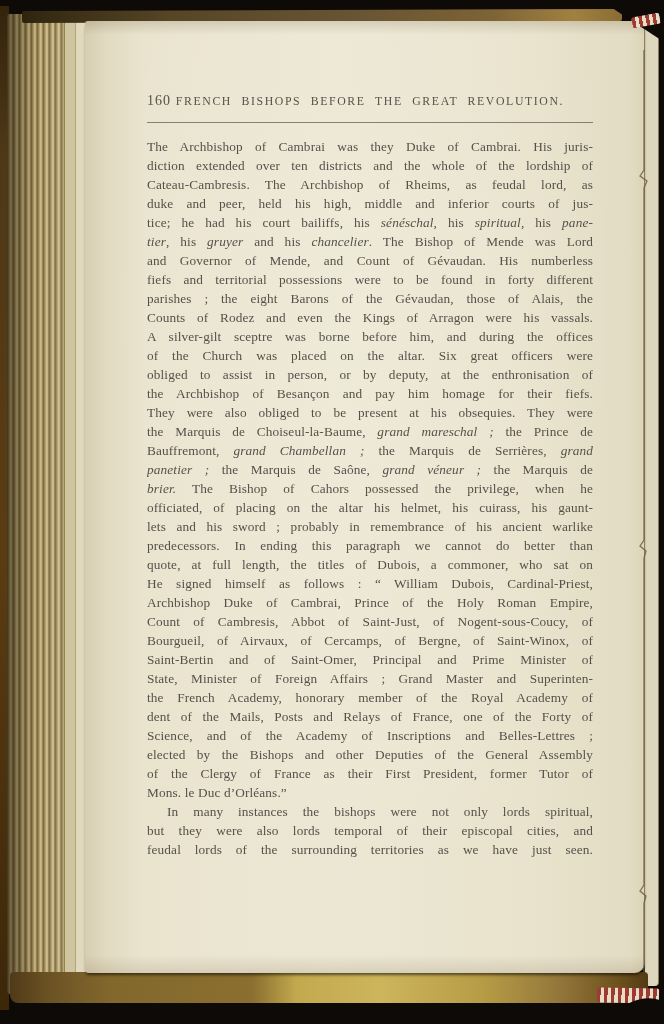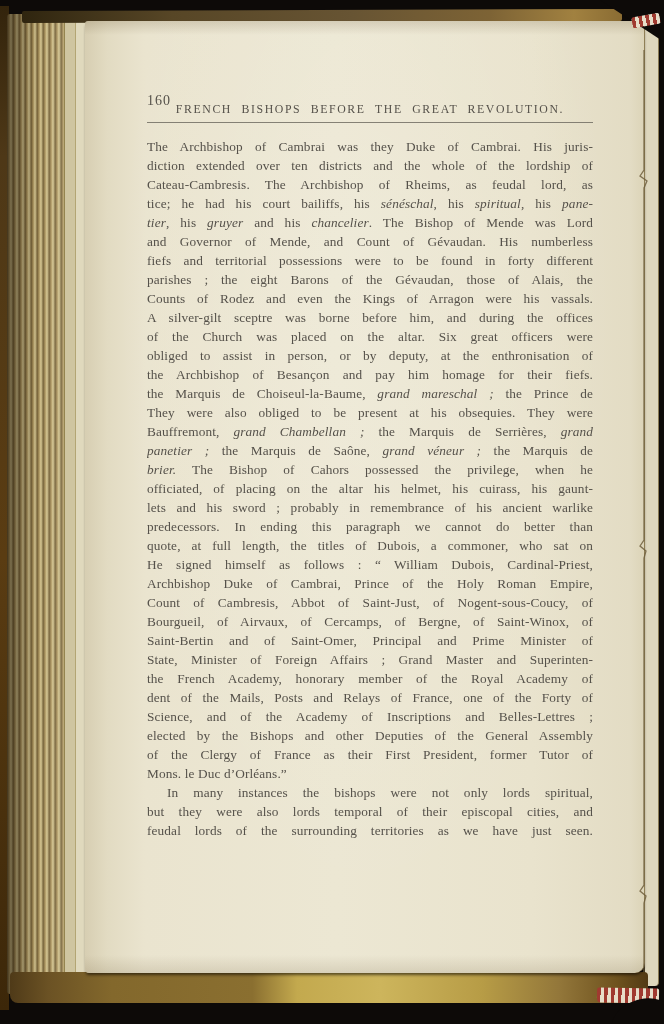--- a/index.html
+++ b/index.html
@@ -35,21 +35,21 @@
     background:
       radial-gradient(ellipse at 50% 30%, rgba(255,255,252,.14), transparent 65%),
       linear-gradient(180deg, rgba(90,70,35,.18) 0, rgba(90,70,35,0) 14px, transparent calc(100% - 18px), rgba(90,70,35,.14)),
       linear-gradient(90deg,#d7ceb2 0,#e2dbc2 22px,var(--paper,#eae4cf) 60px,#ece7d3 45%,#e9e3cd 80%,#e3dcc4 calc(100% - 14px),#dcd4b8 100%);
     box-shadow:0 3px 3px -1px rgba(15,9,2,.6);
     border-right:1px solid #8f7f56;}
 
   .page-header{position:absolute;left:62px;top:71px;width:446px;height:16px;color:var(--ink,#55514a);}
   .pagenum{position:absolute;left:0;top:1px;font-size:14px;letter-spacing:1px;}
   .runhead{position:absolute;left:0;right:0;top:2px;text-align:center;font-size:11.8px;
-           letter-spacing:1.6px;word-spacing:5px;margin-top:8px;}
+           letter-spacing:1.6px;word-spacing:5px;}
   .rule{position:absolute;left:62px;top:101px;width:446px;height:1px;background:var(--rule,#6a665c);opacity:.8;}
 
   .text-block{position:absolute;left:62px;top:116px;width:446px;}
   .line{font-size:13.3px;line-height:19px;height:19px;overflow:hidden;color:var(--ink,#55514a);
         text-align:justify;text-align-last:justify;letter-spacing:.12px;}
   .line.no-just{text-align-last:left;}
   .line.indent{text-indent:20px;}
   .line em{}
 
   .crease{position:absolute;left:636px;top:50px;z-index:5;}
@@ -84,32 +84,33 @@
   <div class="main-page">
     <div class="page-header">
       <span class="pagenum">160</span>
       <span class="runhead">FRENCH BISHOPS BEFORE THE GREAT REVOLUTION.</span>
     </div>
     <div class="rule"></div>
     <div class="text-block">
         <div class="line">The Archbishop of Cambrai was they Duke of Cambrai. His juris-</div>
         <div class="line">diction extended over ten districts and the whole of the lordship of</div>
         <div class="line">Cateau-Cambresis. The Archbishop of Rheims, as feudal lord, as</div>
+        <div class="line">duke and peer, held his high, middle and inferior courts of jus-</div>
         <div class="line">tice; he had his court bailiffs, his <em>sénéschal</em>, his <em>spiritual</em>, his <em>pane-</em></div>
         <div class="line"><em>tier</em>, his <em>gruyer</em> and his <em>chancelier</em>. The Bishop of Mende was Lord</div>
         <div class="line">and Governor of Mende, and Count of Gévaudan. His numberless</div>
         <div class="line">fiefs and territorial possessions were to be found in forty different</div>
         <div class="line">parishes ; the eight Barons of the Gévaudan, those of Alais, the</div>
         <div class="line">Counts of Rodez and even the Kings of Arragon were his vassals.</div>
         <div class="line">A silver-gilt sceptre was borne before him, and during the offices</div>
         <div class="line">of the Church was placed on the altar. Six great officers were</div>
         <div class="line">obliged to assist in person, or by deputy, at the enthronisation of</div>
         <div class="line">the Archbishop of Besançon and pay him homage for their fiefs.</div>
+        <div class="line">They were also obliged to be present at his obsequies. They were</div>
         <div class="line">the Marquis de Choiseul-la-Baume, <em>grand mareschal ;</em> the Prince de</div>
-        <div class="line">They were also obliged to be present at his obsequies. They were</div>
         <div class="line">Bauffremont, <em>grand Chambellan ;</em> the Marquis de Serrières, <em>grand</em></div>
         <div class="line"><em>panetier ;</em> the Marquis de Saône, <em>grand véneur ;</em> the Marquis de</div>
         <div class="line"><em>brier.</em> The Bishop of Cahors possessed the privilege, when he</div>
         <div class="line">officiated, of placing on the altar his helmet, his cuirass, his gaunt-</div>
         <div class="line">lets and his sword ; probably in remembrance of his ancient warlike</div>
         <div class="line">predecessors. In ending this paragraph we cannot do better than</div>
         <div class="line">quote, at full length, the titles of Dubois, a commoner, who sat on</div>
         <div class="line">He signed himself as follows : “ William Dubois, Cardinal-Priest,</div>
         <div class="line">Archbishop Duke of Cambrai, Prince of the Holy Roman Empire,</div>
         <div class="line">Count of Cambresis, Abbot of Saint-Just, of Nogent-sous-Coucy, of</div>

